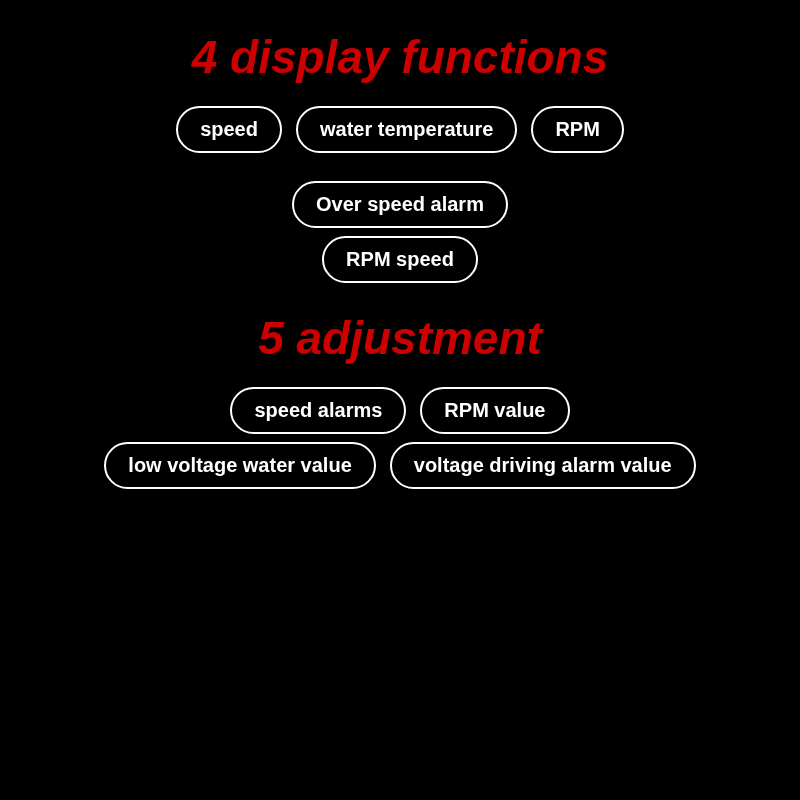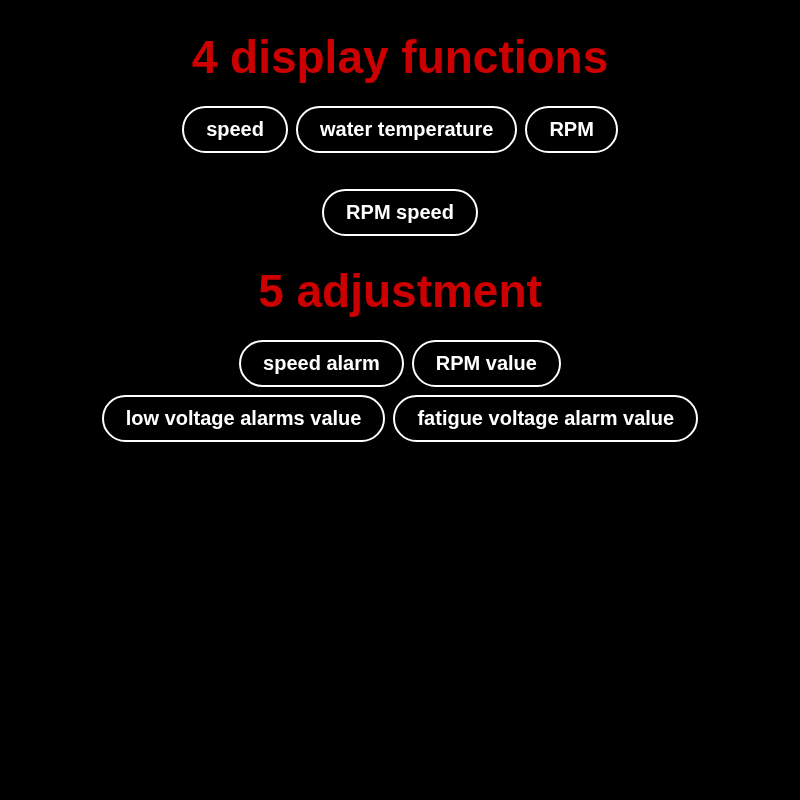--- a/index.html
+++ b/index.html
@@ -27,28 +27,29 @@
       align-items: center;
       padding: 20px 0 10px 0;
     }
 
     .section-title {
       font-size: 46px;
       font-weight: bold;
       color: #cc0000;
       margin-bottom: 22px;
       text-align: left;
+      font-style: italic;
     }
 
     .badges-row {
       display: flex;
       flex-direction: row;
       flex-wrap: wrap;
       justify-content: center;
-      gap: 8px;
+      gap: 14px;
       margin-bottom: 8px;
     }
 
     .badge {
       border: 2px solid #ffffff;
       border-radius: 28px;
       padding: 10px 22px;
       color: #ffffff;
       font-size: 20px;
       font-weight: bold;
@@ -67,29 +68,30 @@
   <div class="section-title">4 display functions</div>
   <div class="badges-row">
     <span class="badge">speed</span>
     <span class="badge">water temperature</span>
     <span class="badge">RPM</span>
   </div>
 </div>
 
 <div class="section section-2">
   <div class="badges-row">
+    <span class="badge">Over speed alarm</span>
   </div>
   <div class="badges-row">
     <span class="badge">RPM speed</span>
   </div>
 </div>
 
 <div class="section section-3">
   <div class="section-title">5 adjustment</div>
   <div class="badges-row">
-    <span class="badge">speed alarm</span>
+    <span class="badge">speed alarms</span>
     <span class="badge">RPM value</span>
   </div>
   <div class="badges-row">
-    <span class="badge">low voltage alarms value</span>
-    <span class="badge">fatigue voltage alarm value</span>
+    <span class="badge">low voltage water value</span>
+    <span class="badge">voltage driving alarm value</span>
   </div>
 </div>
 
 </body></html>

